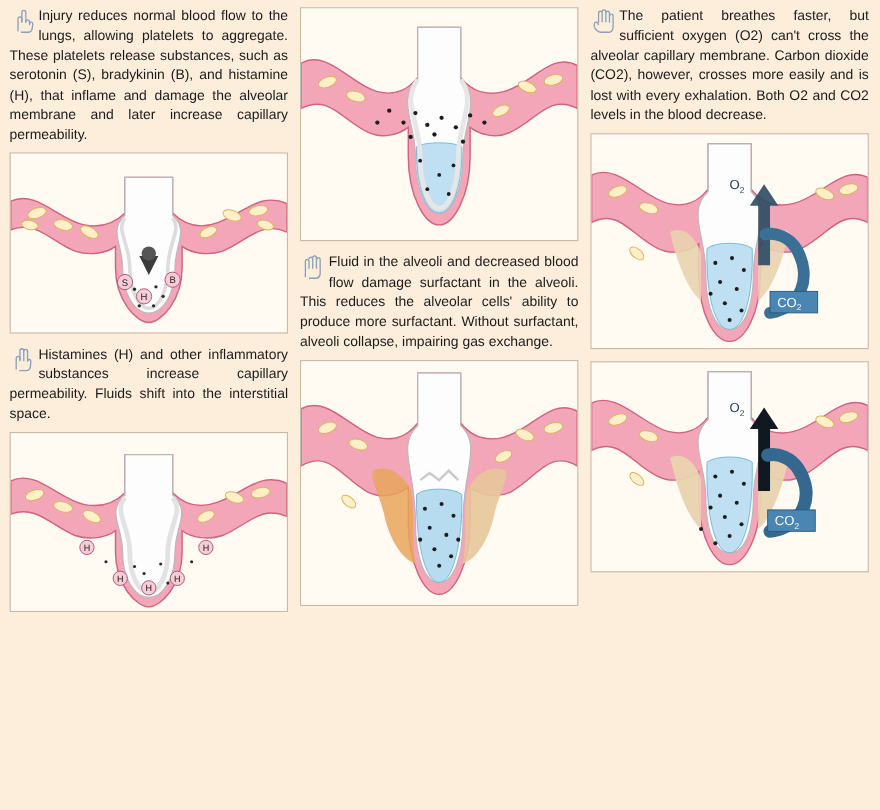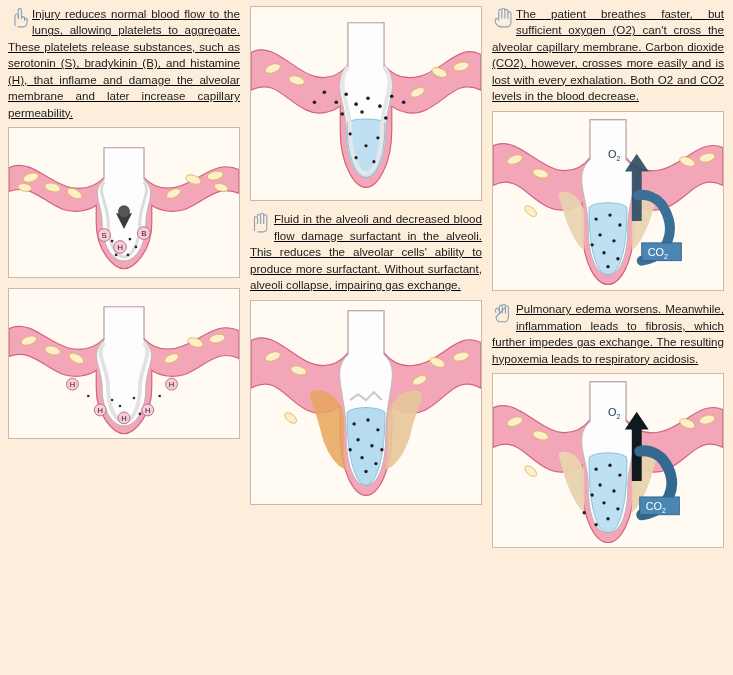--- a/index.html
+++ b/index.html
@@ -13,21 +13,20 @@
     font-family: "Liberation Sans", sans-serif;
     overflow: hidden;
   }
   #page {
     position: relative;
     width: 733px;
     height: 675px;
     background: #fdeedc;
     box-sizing: border-box;
     padding: 6px 8px 4px 8px;
-    text-decoration: underline;
   }
   .columns {
     display: flex;
     gap: 10px;
     width: 100%;
     height: 100%;
   }
   .col {
     width: 232px;
     display: flex;
@@ -123,20 +122,31 @@
                 <circle cx="122" cy="112" r="1.4"></circle>
               <circle cx="128" cy="120" r="1.4"></circle>
                 <circle cx="108" cy="128" r="1.4"></circle>
               <circle cx="120" cy="128" r="1.4"></circle>
             </g>
           </svg>
         </div>
       </div>
 
       <div class="step">
+        <p class="step-text">
+          <svg class="numglyph" viewBox="0 0 22 22">
+            <g fill="none" stroke="#8aa0b8" stroke-width="1.1">
+              <path d="M5.5 20 L5.5 11 Q5.5 9 7.1 9 Q8.6 9 8.6 11 L8.6 13"></path>
+              <path d="M8.6 12 L8.6 4.5 Q8.6 2.6 10.2 2.6 Q11.8 2.6 11.8 4.5 L11.8 13"></path>
+              <path d="M11.8 5 Q11.8 3.1 13.4 3.1 Q15 3.1 15 5 L15 13.5"></path>
+              <path d="M15 13 Q15.2 11.4 16.6 11.6 Q17.9 11.8 17.7 13.4 L17.3 18 Q16.8 20.6 14.3 20.9 L8 20.9"></path>
+            </g>
+          </svg>
+          <span>Histamines (H) and other inflammatory substances increase capillary permeability. Fluids shift into the interstitial space.</span>
+        </p>
         <div class="figure">
           <svg viewBox="0 0 232 150" preserveAspectRatio="xMidYMid meet">
             <rect x="0" y="0" width="232" height="150" fill="#fffaf2"></rect>
             <path d="M0,40 C22,30 40,56 62,60 C78,63 88,58 96,50 L96,18 L136,18 L136,50 C146,60 158,64 174,58 C196,50 210,32 232,42
                      L232,70 C210,60 198,78 178,86 C166,90 152,88 144,82 L144,100 C144,128 126,146 116,146 C106,146 88,128 88,100 L88,82
                      C80,88 66,90 54,86 C34,78 22,60 0,68 Z" fill="#f3a6b8" stroke="#d0637f" stroke-width="1.2"></path>
             <path d="M96,18 L136,18 L136,52 C152,66 138,78 138,100 C138,122 128,138 116,138 C104,138 94,122 94,100 C94,78 80,66 96,52 Z" fill="#fdfdfd" stroke="#b9b9b9" stroke-width="1"></path>
             <path d="M96,54 C86,66 100,78 100,100 C100,120 108,134 116,134 C124,134 132,120 132,100 C132,78 146,66 136,54" fill="none" stroke="#e2e2e2" stroke-width="4"></path>
             <g fill="#fdf0c8" stroke="#d8b45c" stroke-width="0.8">
               <ellipse cx="20" cy="52" rx="8" ry="4.2" transform="rotate(-18 20 52)"></ellipse>
@@ -319,31 +329,20 @@
               <ellipse cx="48" cy="62" rx="8" ry="4.2" transform="rotate(16 48 62)"></ellipse>
               <ellipse cx="196" cy="50" rx="8" ry="4.2" transform="rotate(22 196 50)"></ellipse>
               <ellipse cx="216" cy="46" rx="8" ry="4.2" transform="rotate(-14 216 46)"></ellipse>
               <ellipse cx="38" cy="100" rx="7" ry="3.8" transform="rotate(40 38 100)"></ellipse>
             </g>
           </svg>
         </div>
       </div>
 
       <div class="step">
-        <p class="step-text">
-          <svg class="numglyph" viewBox="0 0 22 22">
-            <g fill="none" stroke="#8aa0b8" stroke-width="1.1">
-              <path d="M4 12 Q2.6 8 4.8 7.4 Q6.8 7 7.4 10 L7.4 13"></path>
-              <path d="M7.4 12 L7.4 6 Q7.4 4.2 8.9 4.2 Q10.4 4.2 10.4 6 L10.4 12.5"></path>
-              <path d="M10.4 5 Q10.4 3.2 11.9 3.2 Q13.4 3.2 13.4 5 L13.4 12.5"></path>
-              <path d="M13.4 6.5 Q13.4 4.8 14.9 4.8 Q16.4 4.8 16.4 6.5 L16.4 16.5 Q15.9 20.3 13.3 20.8 L7.5 20.8 Q4.6 20.2 4 16 Z"></path>
-            </g>
-          </svg>
-          <span>Pulmonary edema worsens. Meanwhile, inflammation leads to fibrosis, which further impedes gas exchange. The resulting hypoxemia leads to respiratory acidosis.</span>
-        </p>
         <div class="figure">
           <svg viewBox="0 0 232 175" preserveAspectRatio="xMidYMid meet">
             <rect x="0" y="0" width="232" height="175" fill="#fffaf2"></rect>
             <path d="M0,34 C22,24 42,52 64,58 C80,62 90,56 98,46 L98,8 L134,8 L134,46 C142,56 154,62 170,58 C194,52 210,26 232,36
                      L232,74 C208,62 198,86 176,96 C164,102 150,98 142,92 L142,112 C142,148 128,170 116,170 C104,170 90,148 90,112 L90,92
                      C82,98 68,102 56,96 C34,86 24,62 0,74 Z" fill="#f3a6b8" stroke="#d0637f" stroke-width="1.2"></path>
             <path d="M98,8 L134,8 L134,48 C152,64 136,86 136,112 C136,144 128,160 116,160 C104,160 96,144 96,112 C96,86 80,64 98,48 Z" fill="#fdfdfd" stroke="#b9b9b9" stroke-width="1"></path>
             <path d="M97,84 C104,78 128,78 135,84 C136,130 128,160 116,160 C104,160 96,130 97,84 Z" fill="#bfe0f2" stroke="#79b7d8" stroke-width="0.8"></path>
             <path d="M66,80 C78,74 88,86 92,98 L92,140 C82,132 72,108 66,80 Z" fill="#e9d3af" opacity="0.95"></path>
             <path d="M166,80 C154,74 144,86 140,98 L140,140 C150,132 160,108 166,80 Z" fill="#e9d3af" opacity="0.95"></path>

